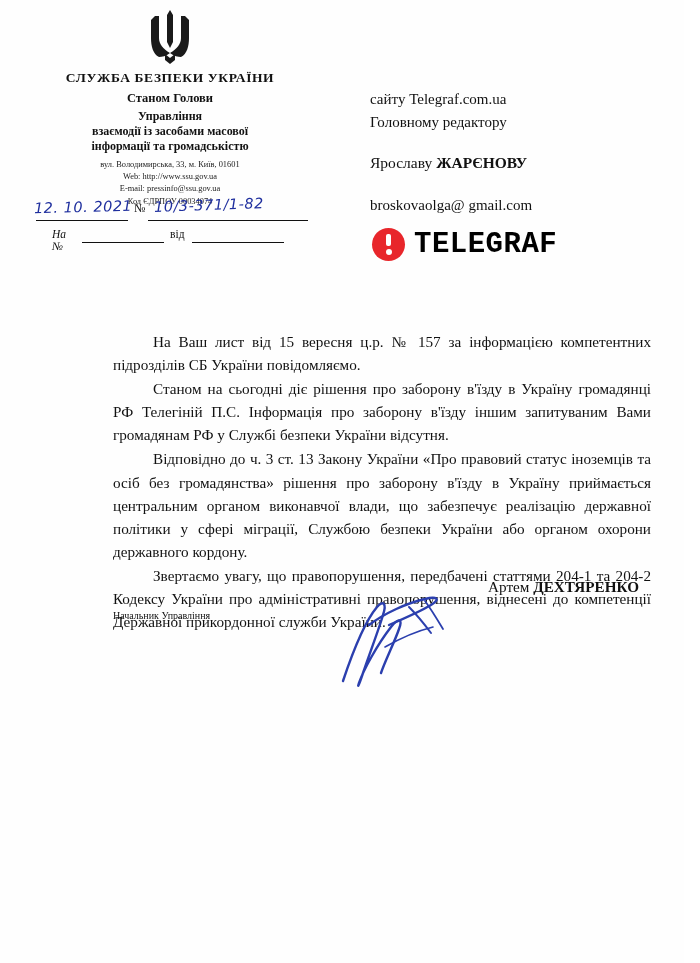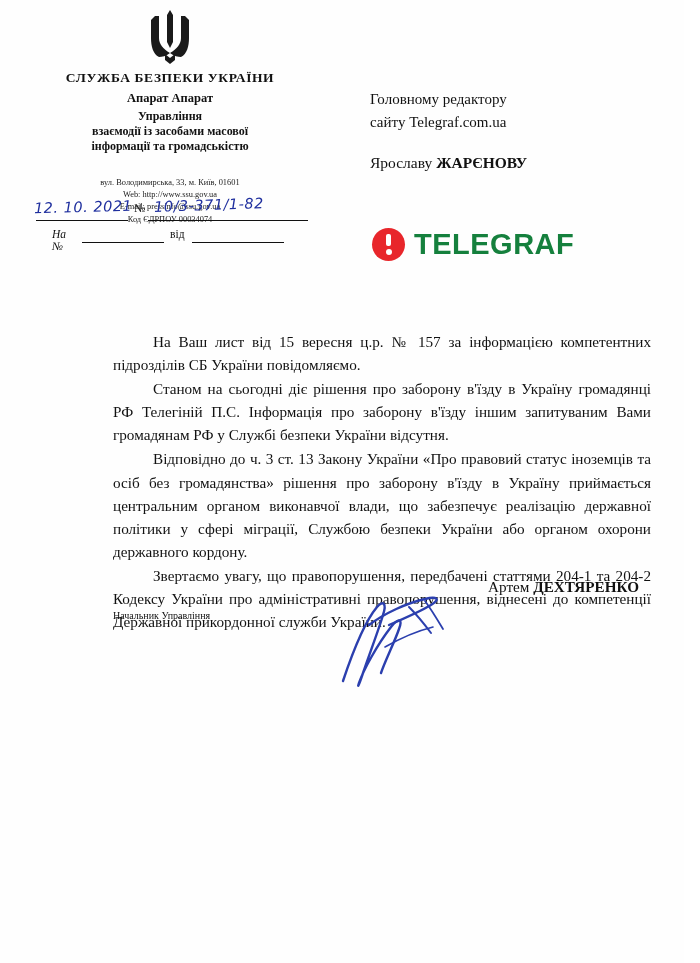--- a/index.html
+++ b/index.html
@@ -53,21 +53,21 @@
   .dept {
     font-size: 12px;
     font-weight: bold;
     line-height: 1.25;
     margin-top: 3px;
     padding: 0 40px;
   }
   .contacts {
     font-size: 8.4px;
     line-height: 1.45;
-    margin-top: 23px;
+    margin-top: 5px;
     color: #1a1a1a;
   }
 
   
   .datenum {
     position: absolute;
     left: 34px;
     top: 198px;
     width: 300px;
     height: 24px;
@@ -159,25 +159,25 @@
     content: "";
     position: absolute;
     left: 13.5px;
     top: 21px;
     width: 6px;
     height: 6px;
     background: #fff;
     border-radius: 50%;
   }
   .tg-word {
-    font-family: Liberation Sans, sans-serif;
+    font-family: Liberation Mono, monospace;
     font-weight: bold;
     font-size: 29px;
     letter-spacing: 0.5px;
-    color: #15803d;
+    color: #000000;
   }
 
   
   .body-text {
     position: absolute;
     left: 113px;
     top: 330px;
     width: 542px;
     font-size: 15.2px;
     line-height: 1.52;
@@ -221,21 +221,21 @@
     <svg class="emblem" viewBox="0 0 48 58">
       <g fill="#1a1a1a">
         <path d="M24 2 L27 7 L27 34 L24 40 L21 34 L21 7 Z"></path>
         <path d="M9 8 L13 8 L13 30 C13 36 17 41 24 45 C20 48 16 49 13 49 C7 46 5 38 5 30 L5 12 Z"></path>
         <path d="M39 8 L35 8 L35 30 C35 36 31 41 24 45 C28 48 32 49 35 49 C41 46 43 38 43 30 L43 12 Z"></path>
         <path d="M19 46 L24 50 L29 46 L29 52 L24 56 L19 52 Z"></path>
       </g>
     </svg>
 
     <div class="org-name">СЛУЖБА БЕЗПЕКИ УКРАЇНИ</div>
-    <div class="apparatus">Апарат Апарат</div>
+    <div class="apparatus">Станом Голови</div>
     <div class="dept" style="white-space: pre-line;">Управління
 взаємодії із засобами масової
 інформації та громадськістю</div>
 
     <div class="contacts">
       <div>вул. Володимирська, 33, м. Київ, 01601</div>
       <div>Web: http://www.ssu.gov.ua</div>
       <div>E-mail: pressinfo@ssu.gov.ua</div>
       <div>Код ЄДРПОУ  00034074</div>
     </div>
@@ -250,26 +250,27 @@
   </div>
 
   <div class="na-row">
     <span class="lbl l1">На №</span>
     <span class="lbl l2">від</span>
     <div class="rule" style="left:30px; top:14px; width:82px;"></div>
     <div class="rule" style="left:140px; top:14px; width:92px;"></div>
   </div>
 
   <div class="addressee">
+    <div>сайту Telegraf.com.ua</div>
     <div>Головному редактору</div>
-    <div>сайту Telegraf.com.ua</div>
     <div class="a2">
       <span>Ярославу</span>
       <b>ЖАРЄНОВУ</b>
     </div>
+    <div class="a3">broskovaolga@ gmail.com</div>
   </div>
 
   <div class="telegraf">
     <div class="tg-mark"></div>
     <div class="tg-word">TELEGRAF</div>
   </div>
 
   <div class="body-text">
     <p>На Ваш лист від 15 вересня ц.р. № 157 за інформацією компетентних підрозділів СБ України повідомляємо.</p>
     <p>Станом на сьогодні діє рішення про заборону в'їзду в Україну громадянці РФ Телегіній П.С. Інформація про заборону в'їзду іншим запитуваним Вами громадянам РФ у Службі безпеки України відсутня.</p>

